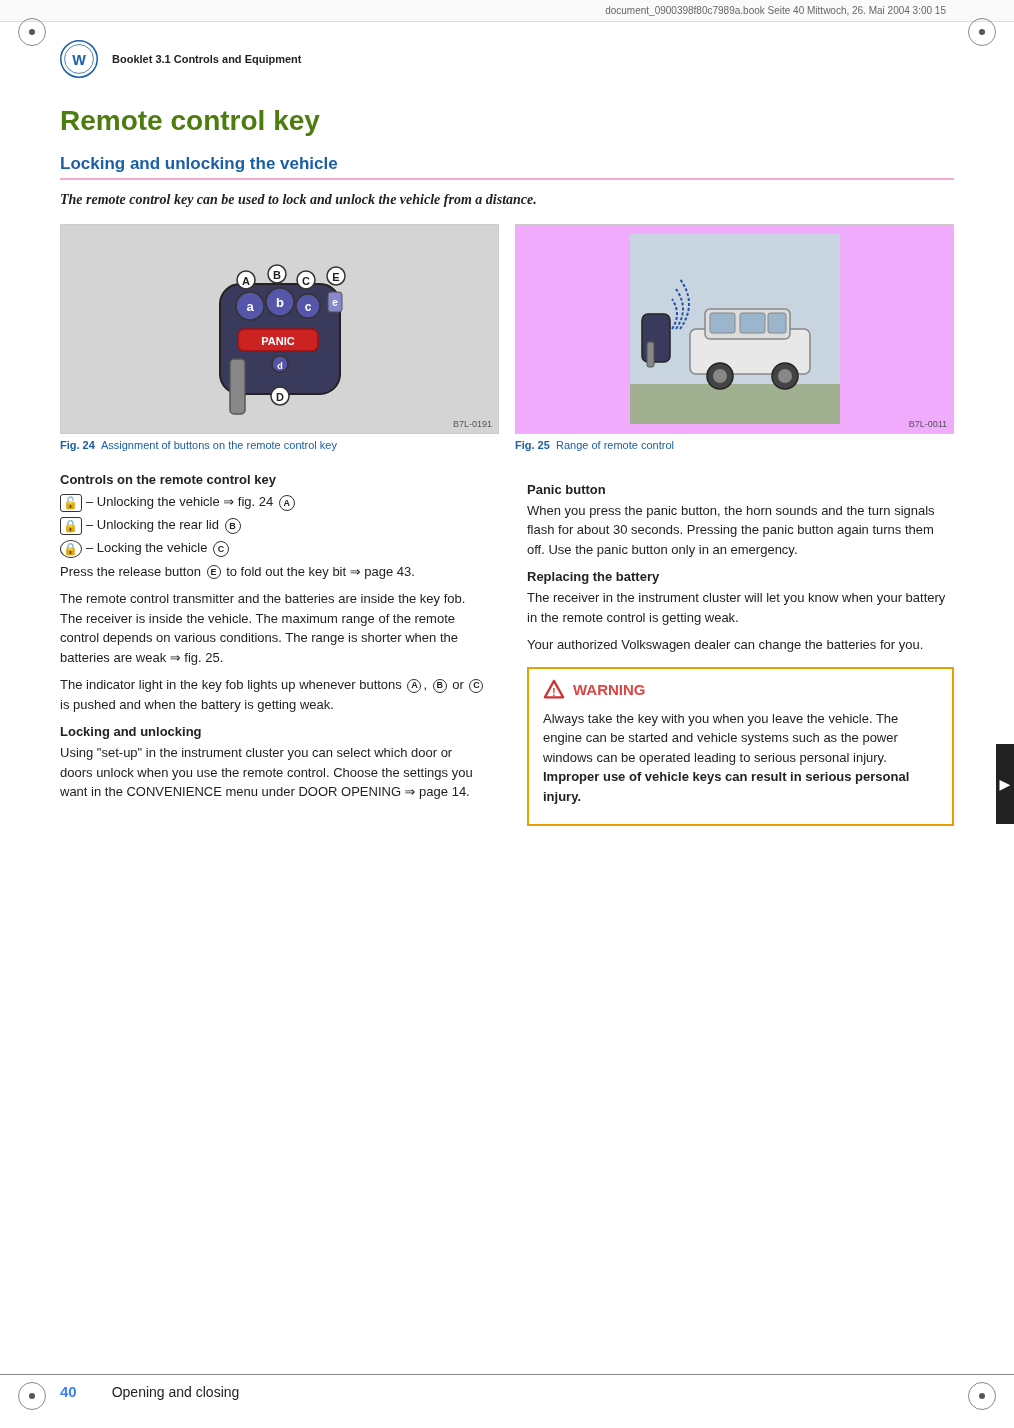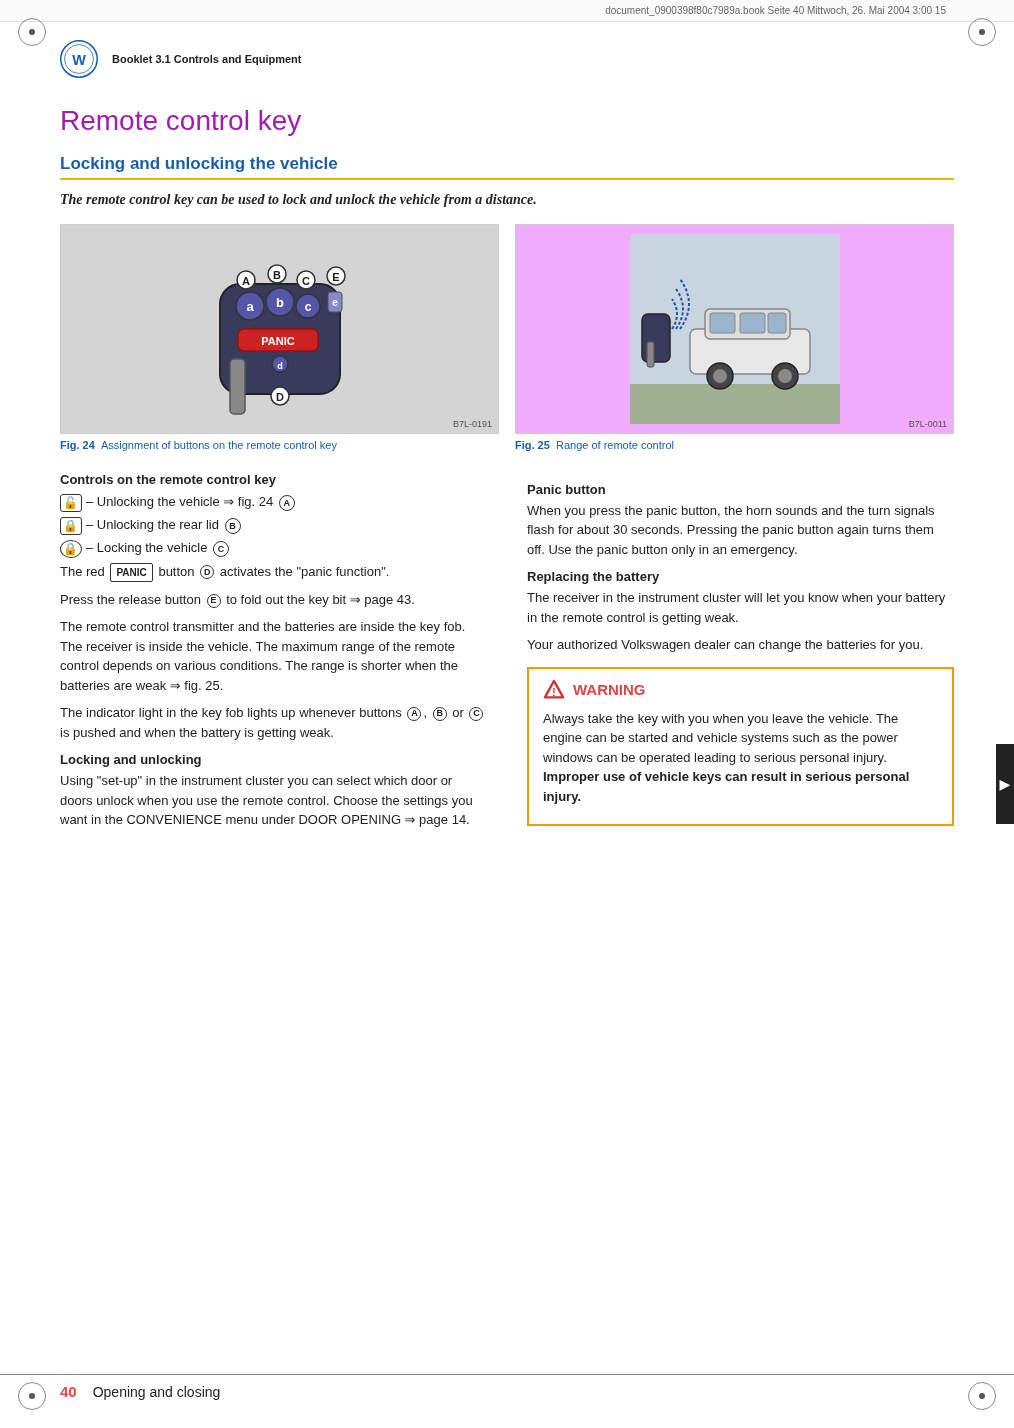--- a/index.html
+++ b/index.html
@@ -54,33 +54,33 @@
     }
 
     
     .page-content {
       padding: 0 60px;
     }
 
     
     .main-title {
       font-size: 28px;
-      font-weight: normal;
-      color: #a21caf;
+      font-weight: bold;
+      color: #4d7c0f;
       margin-top: 16px;
       margin-bottom: 16px;
       line-height: 1.2;
     }
 
     
     .section-title {
       font-size: 17px;
       font-weight: bold;
       color: #1a5fa8;
-      border-bottom: 2px solid #eab308;
+      border-bottom: 2px solid #f9a8d4;
       padding-bottom: 4px;
       margin-bottom: 12px;
     }
 
     
     .intro-italic {
       font-style: italic;
       font-size: 14px;
       margin-bottom: 16px;
       font-weight: bold;
@@ -265,22 +265,22 @@
       right: 0;
       padding: 0 60px;
       display: flex;
       align-items: center;
       border-top: 1px solid #999;
       padding-top: 8px;
     }
     .footer-num {
       font-size: 15px;
       font-weight: bold;
-      margin-right: 16px;
-      color: #ef4444;
+      margin-right: 35px;
+      color: #3b82f6;
     }
     .footer-text {
       font-size: 14px;
       color: #222;
     }
 
     
     .doc-info-bar {
       display: flex;
       justify-content: flex-end;
@@ -421,23 +421,20 @@
       <div class="control-item">
         <span class="control-icon" style="font-size:12px;">🔒</span>
         <span>– Unlocking the rear lid&nbsp;<span class="badge-circle">B</span></span>
       </div>
 
       <div class="control-item">
         <span class="control-icon" style="font-size:12px; border-radius:50%;">🔒</span>
         <span>– Locking the vehicle&nbsp;<span class="badge-circle">C</span></span>
       </div>
 
-      <p class="body-text">
-        The red <span class="panic-badge">PANIC</span> button <span class="badge-circle-inline">D</span> activates the "panic function".
-      </p>
 
       <p class="body-text">
         Press the release button <span class="badge-circle-inline">E</span> to fold out the key bit ⇒ page 43.
       </p>
 
       <p class="body-text">The remote control transmitter and the batteries are inside the key fob. The receiver is inside the vehicle. The maximum range of the remote control depends on various conditions. The range is shorter when the batteries are weak ⇒ fig. 25.</p>
 
       <p class="body-text">
         The indicator light in the key fob lights up whenever buttons <span class="badge-circle-inline">A</span>, <span class="badge-circle-inline">B</span> or <span class="badge-circle-inline">C</span> is pushed and when the battery is getting weak.
       </p>

